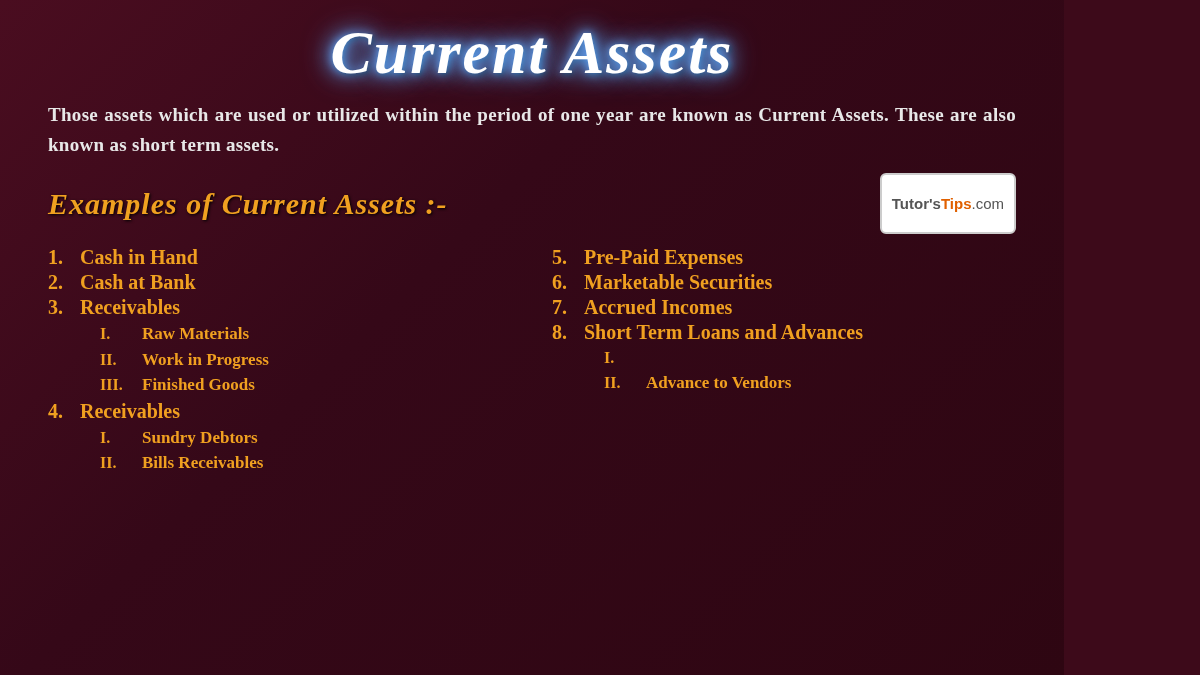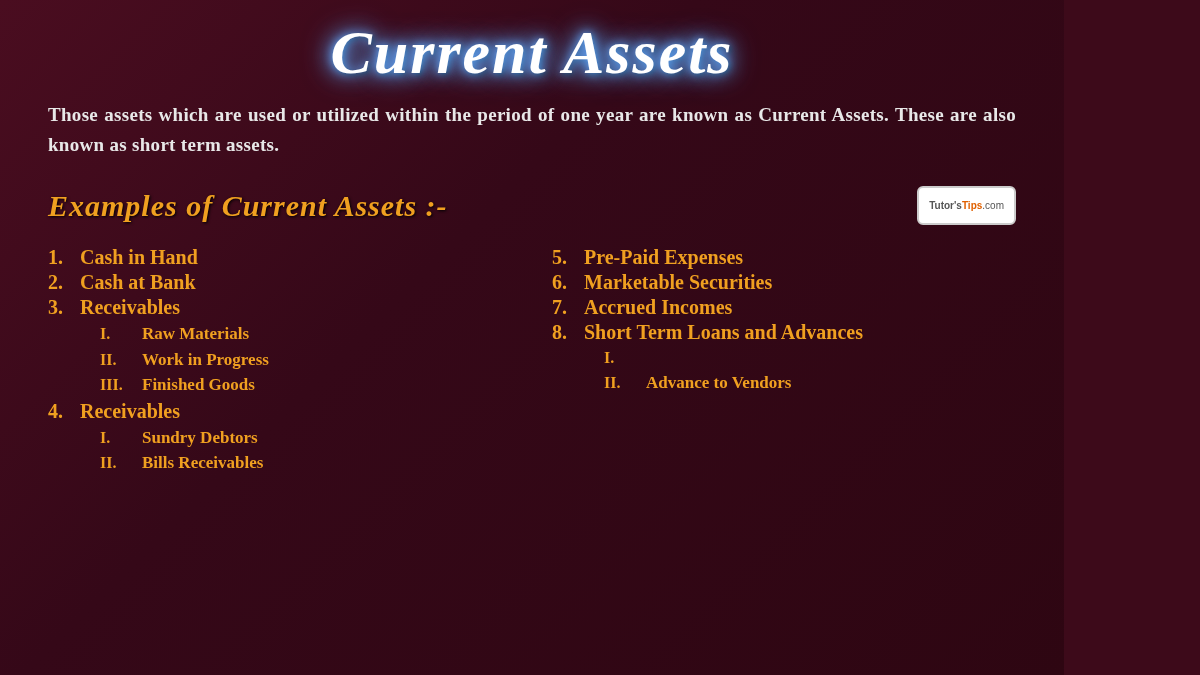--- a/index.html
+++ b/index.html
@@ -39,46 +39,46 @@
       margin-bottom: 14px;
       line-height: 1.1;
     }
 
     .description {
       color: #e8e8e8;
       font-size: 19px;
       font-weight: bold;
       line-height: 1.55;
       text-align: justify;
-      margin-bottom: 27px;
+      margin-bottom: 14px;
       letter-spacing: 0.3px;
       font-family: Liberation Serif, serif;
     }
 
     .examples-header-row {
       display: flex;
       align-items: center;
       justify-content: space-between;
-      margin-bottom: 21px;
+      margin-bottom: 12px;
     }
 
     .examples-heading {
       font-size: 30px;
       font-weight: bold;
       font-style: italic;
       color: #f0a020;
       text-shadow: 1px 1px 3px #000;
       letter-spacing: 1px;
     }
 
     .tutor-badge {
       background: white;
       border-radius: 6px;
-      padding: 12px 10px;
-      font-size: 10px;
+      padding: 20px 10px;
+      font-size: 15px;
       font-weight: bold;
       font-family: Arial, sans-serif;
       border: 2px solid #ccc;
     }
 
     .tutor-badge .tutors {
       color: #555;
     }
 
     .tutor-badge .tips {

